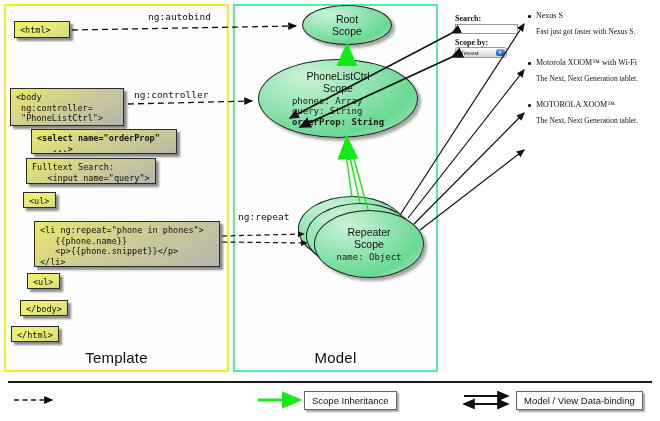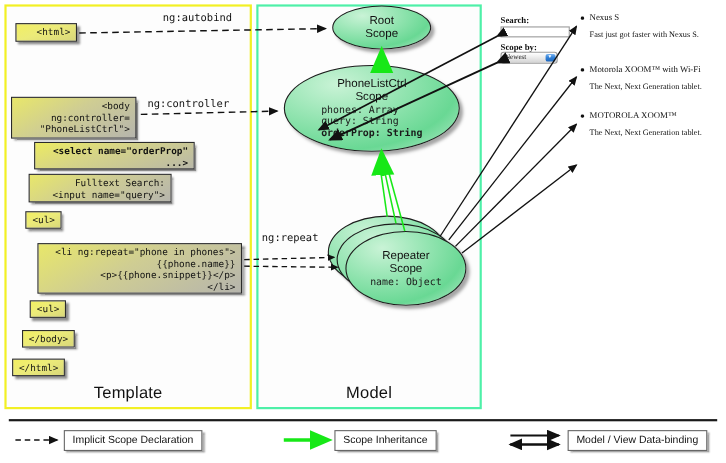--- a/index.html
+++ b/index.html
@@ -45,21 +45,20 @@
     background: linear-gradient(160deg, #f2ef62 0%, #eceb79 45%, #d8d77a 100%);
     border: 1.5px solid #2b2b2b;
     box-shadow: 2.5px 2.5px 2px rgba(0,0,0,0.45);
     font-family: "DejaVu Sans Mono", monospace;
     font-size: 8.5px;
     line-height: 10.5px;
     color: #111;
     padding: 3px 5px 3px 5px;
     white-space: pre;
     box-sizing: border-box;
-    text-align: right;
   }
   .codebox.grey {
     background: linear-gradient(160deg, #eceb62 0%, #d6d487 40%, #b9b8a8 100%);
   }
   .codebox.greyer {
     background: linear-gradient(150deg, #e8e76a 0%, #cfcd93 45%, #b6b5ad 100%);
   }
   .codebox.bold { font-weight: bold; }
 
   
@@ -343,17 +342,16 @@
     </g>
     <g>
       <line x1="464" y1="396" x2="508" y2="396" stroke="#111" stroke-width="1.8" marker-end="url(#arrBlack)"></line>
       <line x1="508" y1="404" x2="464" y2="404" stroke="#111" stroke-width="1.8" marker-end="url(#arrBlack)"></line>
       <line x1="464" y1="404" x2="508" y2="404" stroke="#111" stroke-width="1.8" marker-end="url(#arrBlack)"></line>
     </g>
   </svg>
 
   <div class="legend-sep"></div>
 
-  <div class="legend-box" style="left:58px; top:391px;">Implicit Scope Declaration</div>
   <div class="legend-box" style="left:304px; top:391px;">Scope Inheritance</div>
   <div class="legend-box" style="left:516px; top:391px;">Model / View Data-binding</div>
 
 </div>
 
 </body></html>

